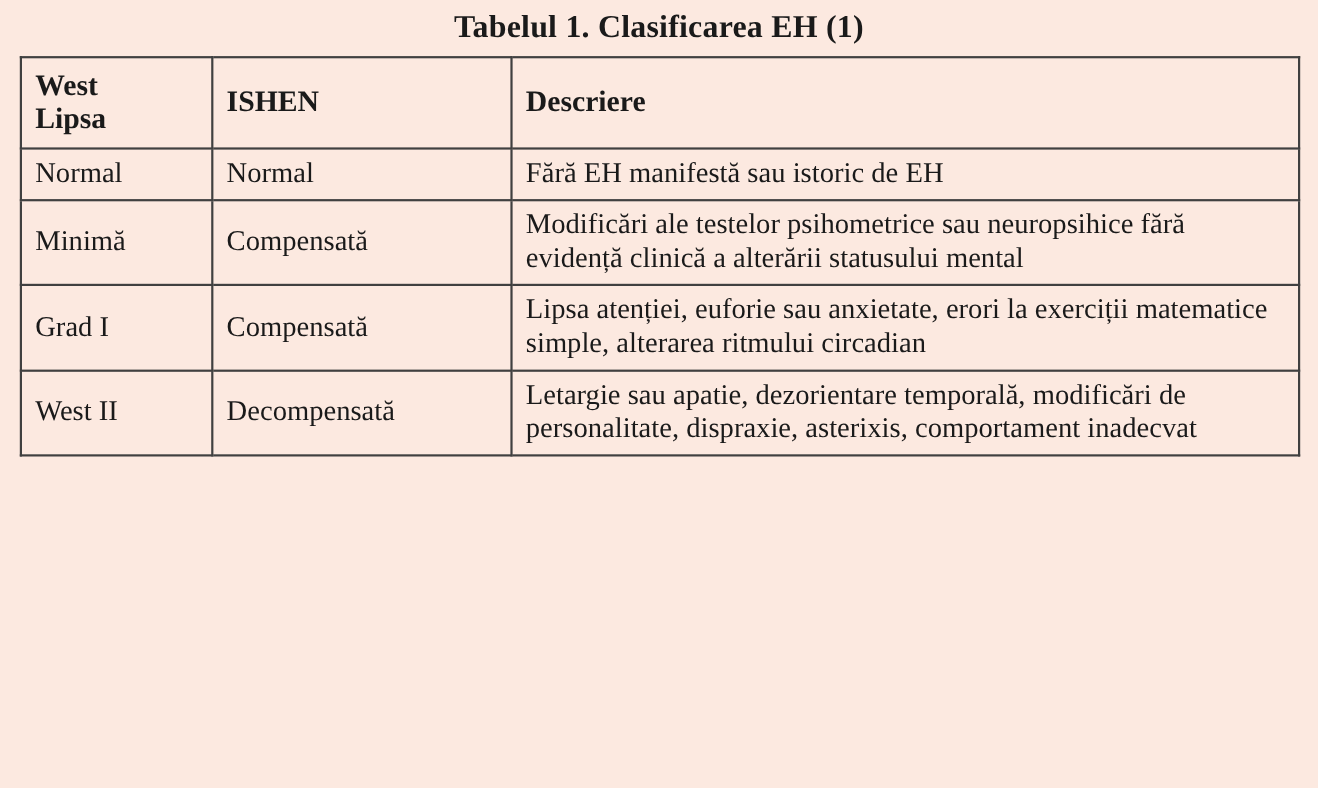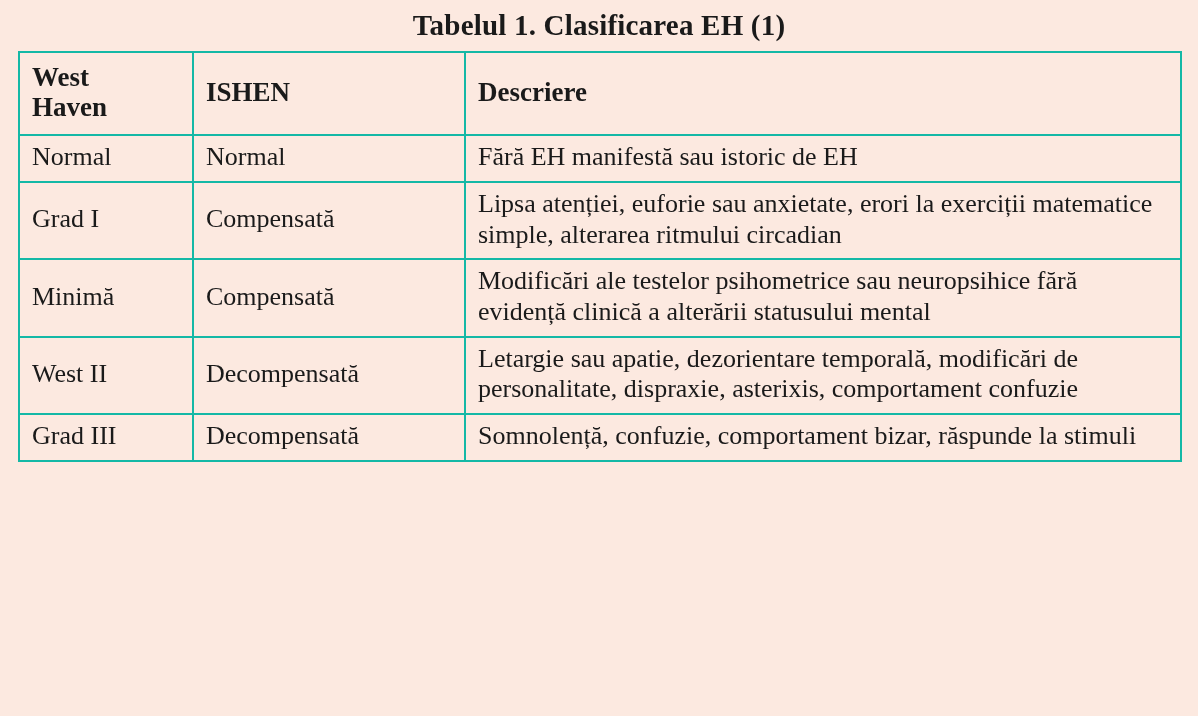--- a/index.html
+++ b/index.html
@@ -35,21 +35,21 @@
     width: 1162px;
     table-layout: fixed;
     background: #fce9e0;
   }
   table.classification col.c1 { width: 174px; }
   table.classification col.c2 { width: 272px; }
   table.classification col.c3 { width: 716px; }
 
   table.classification th,
   table.classification td {
-    border: 2px solid #14b8a6;
+    border: 2px solid #404040;
     padding: 6px 12px 8px 12px;
     vertical-align: middle;
     font-size: 26px;
     line-height: 1.18;
     text-align: left;
   }
   table.classification thead th {
     font-weight: bold;
     font-size: 27px;
     padding-top: 10px;
@@ -76,48 +76,43 @@
   <table class="classification">
     <colgroup>
       <col class="c1">
       <col class="c2">
       <col class="c3">
     </colgroup>
     <thead>
       <tr>
         <th class="head-wh">
           <span>West</span><br>
-          <span>Haven</span>
+          <span>Lipsa</span>
         </th>
         <th>ISHEN</th>
         <th>Descriere</th>
       </tr>
     </thead>
     <tbody>
       <tr class="row-normal">
         <td>Normal</td>
         <td>Normal</td>
         <td class="desc">Fără EH manifestă sau istoric de EH</td>
       </tr>
       <tr>
+        <td>Minimă</td>
+        <td>Compensată</td>
+        <td class="desc">Modificări ale testelor psihometrice sau neuropsihice fără evidență clinică a alterării statusului mental</td>
+      </tr>
+      <tr>
         <td>Grad I</td>
         <td>Compensată</td>
         <td class="desc">Lipsa atenției, euforie sau anxietate, erori la exerciții matematice simple, alterarea ritmului circadian</td>
       </tr>
       <tr>
-        <td>Minimă</td>
-        <td>Compensată</td>
-        <td class="desc">Modificări ale testelor psihometrice sau neuropsihice fără evidență clinică a alterării statusului mental</td>
-      </tr>
-      <tr>
         <td>West II</td>
         <td>Decompensată</td>
-        <td class="desc">Letargie sau apatie, dezorientare temporală, modificări de personalitate, dispraxie, asterixis, comportament confuzie</td>
-      </tr>
-      <tr>
-        <td>Grad III</td>
-        <td>Decompensată</td>
-        <td class="desc">Somnolență, confuzie, comportament bizar, răspunde la stimuli</td>
+        <td class="desc">Letargie sau apatie, dezorientare temporală, modificări de personalitate, dispraxie, asterixis, comportament inadecvat</td>
       </tr>
     </tbody>
   </table>
 
 </div>
 
 </body></html>

